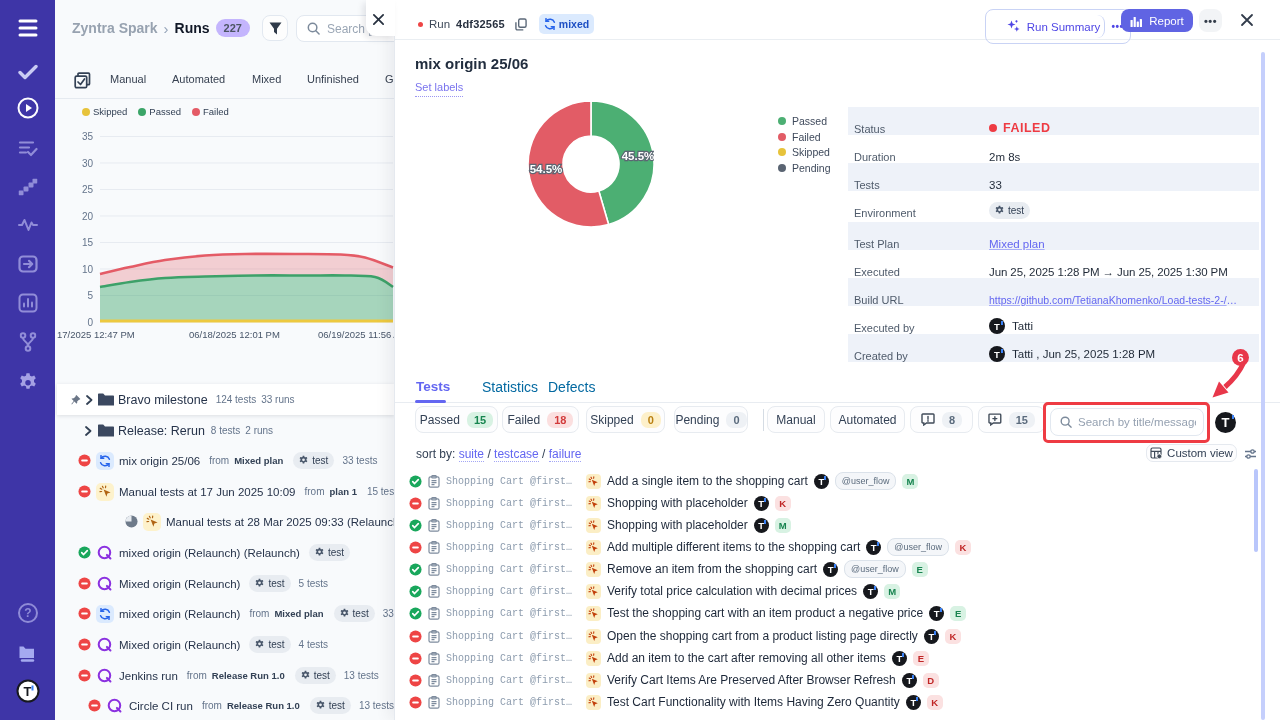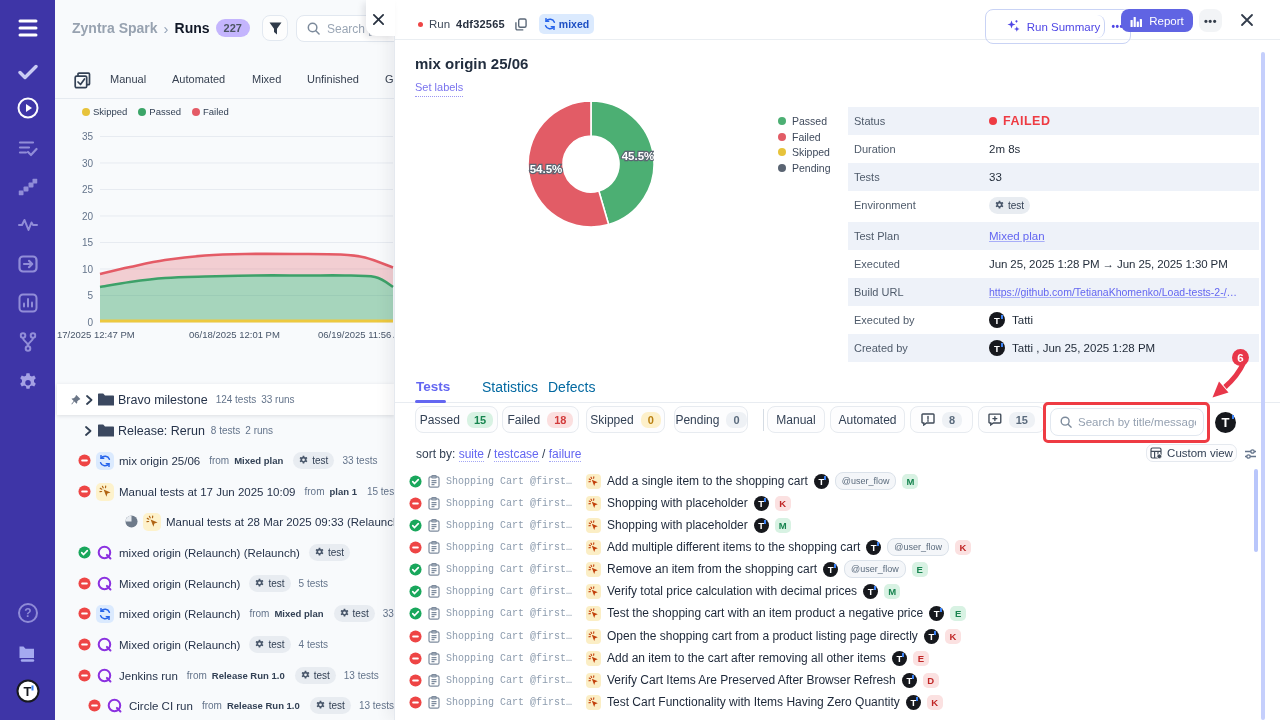--- a/index.html
+++ b/index.html
@@ -28,21 +28,21 @@
 .runrow .cnt { font-size:10px; color:#64748b; white-space:nowrap; }
 .testchip { display:inline-flex; align-items:center; gap:3px; background:#e8ecf1; border-radius:9px; height:17px; padding:0 6px 0 5px; font-size:10px; color:#334155; white-space:nowrap; }
 .typebox { width:18px; height:18px; border-radius:5px; display:flex; align-items:center; justify-content:center; flex:none; }
 
 
 #detail { position:absolute; left:394px; top:0; width:886px; height:720px; background:#fff; border-left:1px solid #e5e9ef; box-shadow:-6px 0 14px rgba(15,23,42,.06); }
 #closetab { position:absolute; left:366px; top:0; width:29px; height:36px; background:#fff; border-radius:0 0 0 10px; box-shadow:-3px 3px 6px rgba(15,23,42,.10); z-index:5; }
 #topbar { position:absolute; left:0; top:0; width:886px; height:40px; border-bottom:1px solid #eaeef2; background:#fff; }
 .chip-mixed { display:inline-flex; align-items:center; gap:3px; background:#dbeafe; color:#1d4fc4; font-size:10.5px; font-weight:bold; border-radius:5px; height:20px; padding:0 5px; }
 .btn { display:inline-flex; align-items:center; justify-content:center; border-radius:8px; font-size:13px; }
-.trow { position:absolute; left:453px; width:411px; height:28px; display:flex; align-items:center; }
+.trow { position:absolute; left:453px; width:411px; height:28px; display:flex; align-items:flex-end; }
 .trow.alt { background:#eef2f9; }
 .trow .lbl { width:141px; padding-left:6px; font-size:11px; color:#4f5b6b; }
 .trow .val { font-size:11.5px; color:#1f2937; display:flex; align-items:center; }
 a.link { color:#6366f1; text-decoration:underline; text-decoration-color:#a8aef8; }
 .dtab { font-size:14px; color:#0369a1;margin-left:21px; }
 .fchip { display:inline-flex; align-items:center; gap:7px; border:1px solid #e7ebf0; background:#fdfdfe; border-radius:8px; height:27px; padding:0 9px; font-size:12px; color:#334155; white-space:nowrap; }
 .fbadge { border-radius:7px; font-size:11px; font-weight:bold; padding:2px 7px; }
 .testrow { position:absolute; left:394px; width:858px; height:22px; display:flex; align-items:center; padding-left:15px; }
 .testrow .mono { font-family:"Liberation Mono", monospace; font-size:10px; color:#8d9cae; width:127px; flex:none; margin-left:6px; white-space:nowrap; overflow:hidden; }
 .testrow .ttl { font-size:12px; color:#1d2839; white-space:nowrap; margin-left:6px; }

